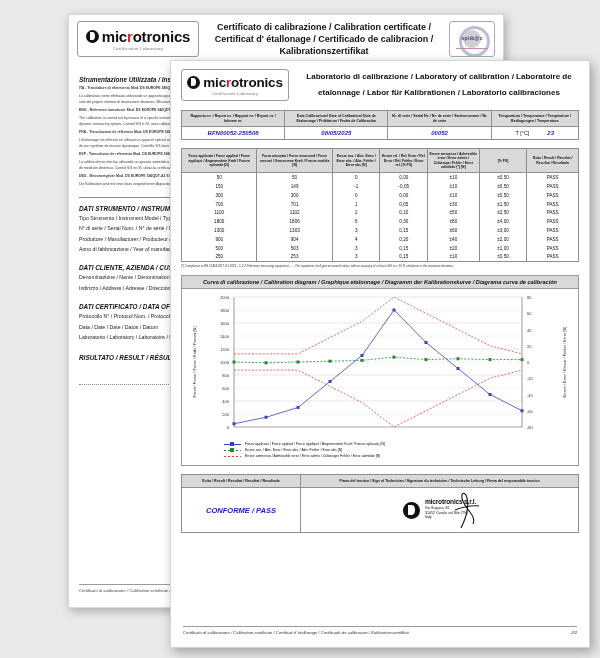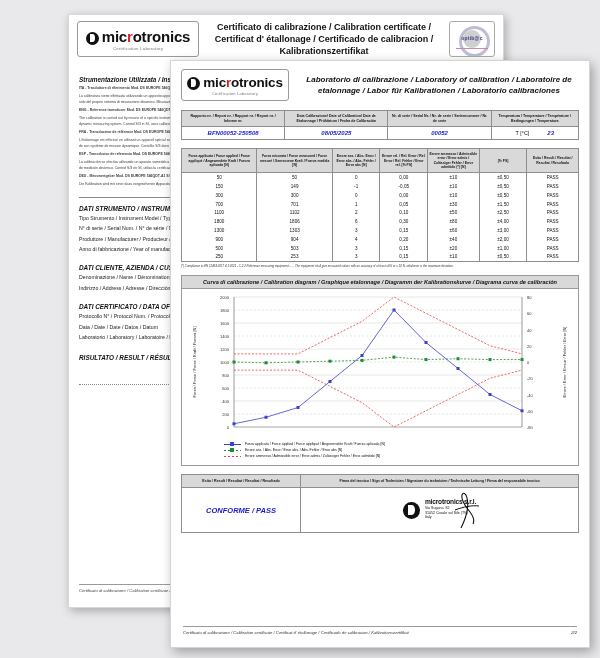--- a/index.html
+++ b/index.html
@@ -25,21 +25,21 @@
     overflow:hidden;
   }
   .inner{padding:8px 10px;}
 
   
   .logo-box{
     border:1px solid #9a9a9a;border-radius:3px;background:#fff;
     display:inline-flex;align-items:center;justify-content:center;
     flex-direction:column;
   }
-  .logo-row{display:flex;align-items:flex-end;}
+  .logo-row{display:flex;align-items:center;}
   .logo-mark{
     width:13px;height:13px;border-radius:50%;
     background:#111;position:relative;margin-right:3px;flex:none;
   }
   .logo-mark:after{
     content:"";position:absolute;left:4.2px;top:2.4px;
     width:5px;height:8px;border-radius:0 60% 60% 0;background:#fff;
   }
   .logo-word{font-weight:bold;letter-spacing:-.2px;color:#111;}
   .logo-word .r{color:#d8232a;}
@@ -85,22 +85,22 @@
     position:absolute;left:10px;right:10px;bottom:14px;
     font-size:4.2px;font-style:italic;color:#444;border-top:1px solid #9a9a9a;padding-top:3px;
   }
 
   
   #page-front .hdr{display:flex;align-items:center;gap:10px;margin-bottom:9px;}
   #page-front .logo-box{width:106px;height:30px;}
   #page-front .logo-word{font-size:13.5px;}
   #page-front .logo-sub{font-size:4px;margin-top:1px;}
   #page-front .lab-title{
-    flex:1;text-align:center;font-style:italic;font-weight:bold;font-size:8px;
-    line-height:11px;color:#111;
+    flex:1;text-align:center;font-weight:bold;font-size:8px;
+    line-height:16px;color:#111;
   }
 
   table{border-collapse:collapse;width:100%;}
   .info-t td,.info-t th{border:1px solid #8e8e8e;}
   .info-t th{
     background:#d9d9d9;font-size:3.6px;font-weight:bold;color:#111;
     padding:3px 2px;line-height:4.6px;text-align:center;
   }
   .info-t td{
     text-align:center;padding:3px 2px;font-size:6px;font-weight:bold;

